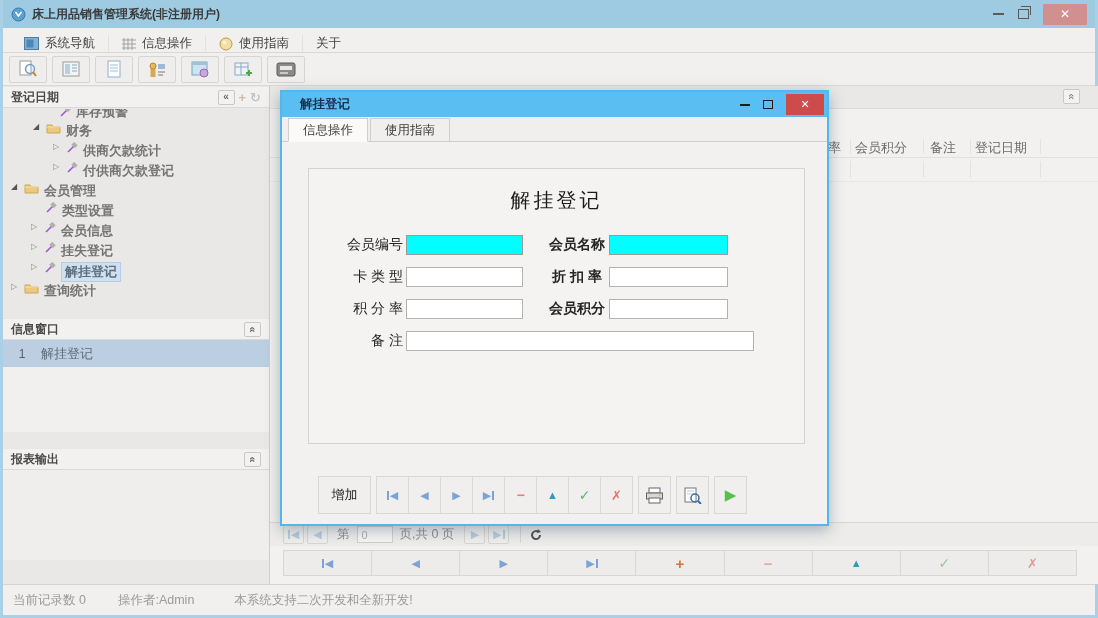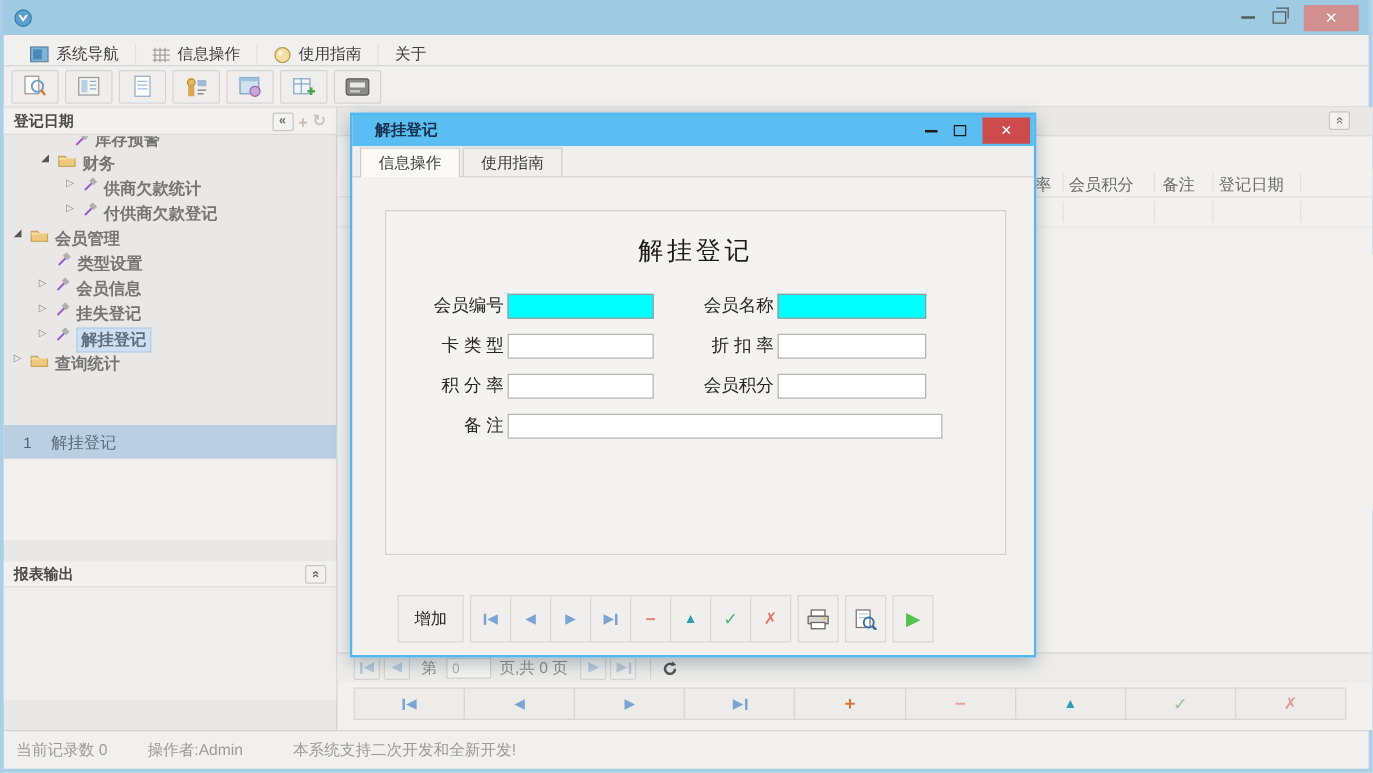--- a/index.html
+++ b/index.html
@@ -88,21 +88,21 @@
   .dtabs { height:25px; background:#f0efee; border-bottom:1px solid #cfcecd; display:flex; align-items:flex-end; padding-left:6px; }
   .dtab { height:24px; padding:0 14px; display:flex; align-items:center; font-size:12.5px; color:#3c3c3c; border:1px solid #cfcecd; margin-bottom:-1px; background:#f0efee; }
   .dtab.active { background:#fbfaf9; border-bottom:1px solid #fbfaf9; }
   .dtab + .dtab { margin-left:2px; }
   .dbody { position:relative; height:382px; background:#f2f1ef; }
   .groupbox { position:absolute; left:26px; top:26px; width:497px; height:276px; background:#f4f3f1; border:1px solid #d4d3d1; }
   .ftitle { text-align:center; margin-top:18px; font-size:20px; color:#1a1a1a; letter-spacing:3px; }
   .frows { margin-top:20px; }
   .frow { display:flex; align-items:center; height:21px; margin-bottom:11px; padding-left:34px; font-size:14px; color:#262626; }
   .flabel { width:60px; text-align:right; margin-right:3px; flex:none; white-space:nowrap; }
-  .flabel2 { width:58px; text-align:right; margin-left:38px; margin-right:3px; flex:none; white-space:nowrap; }
+  .flabel2 { width:58px; text-align:center; margin-left:25px; margin-right:3px; flex:none; white-space:nowrap;font-weight:bold; }
   .fin { width:117px; height:20px; border:1px solid #b4b3b1; background:#fff; padding:0 4px; font-size:13px; }
   .fin2 { width:119px; }
   .fin.wide { width:348px; }
   .fin.hl { background:#00ffff; border-color:#9a9a98; }
   .dtoolbar { position:absolute; left:36px; bottom:10px; height:38px; display:flex; align-items:flex-start; }
   .dbtn { height:38px; background:#f0efed; border:1px solid #d9d8d6; display:flex; align-items:center; justify-content:center; }
   .dbtn.txt { width:53px; font-size:13px; color:#222; }
   .dbtn.sq { width:33px; margin-left:-1px; }
   .gap5 { margin-left:5px !important; }
   .dmin-ico { color:#e4806e; font-weight:700; font-size:14px; }
@@ -111,20 +111,21 @@
 </head>
 <body>
 
 <div id="app">
 
   <div class="titlebar">
     <svg width="15" height="15">
         <circle cx="7.5" cy="7.5" r="6.5" fill="#5aa0d0" stroke="#3c7aa8"></circle>
         <path d="M4.5 5 L7.5 9 L10.5 5" stroke="#fff" stroke-width="1.6" fill="none"></path>
       </svg>
+    <span class="t">床上用品销售管理系统(非注册用户)</span>
     <div class="wctl">
       <span class="wmin"></span>
       <span class="wrestore"></span>
       <span class="wclose">✕</span>
     </div>
   </div>
 
   <div class="menubar">
     <div class="mitem">
       <svg width="15" height="13">
@@ -307,20 +308,27 @@
       <div class="trow" style="padding-left:6px;">
         <span class="arr">▷</span>
         <svg width="15" height="12">
             <path d="M1 3 h5 l1.5 2 h6.5 v6 h-13 z" fill="#edc97e" stroke="#c9a75a"></path>
             <path d="M1 5 h13" stroke="#f7e3ae"></path>
           </svg>
         <span class="tlabel">查询统计</span>
       </div>
     </div>
 
+    <div class="phdr hdr2" style="top:232px;">
+      <span>信息窗口</span>
+      <span class="sp"></span>
+      <span class="sqbtn">
+          <span class="chevup">«</span>
+        </span>
+    </div>
     <div class="infolist">
       <div class="inforow">
         <span class="idx">1</span>
         <span>解挂登记</span>
       </div>
     </div>
 
     <div class="phdr hdr2" style="top:362px;">
       <span>报表输出</span>
       <span class="sp"></span>

